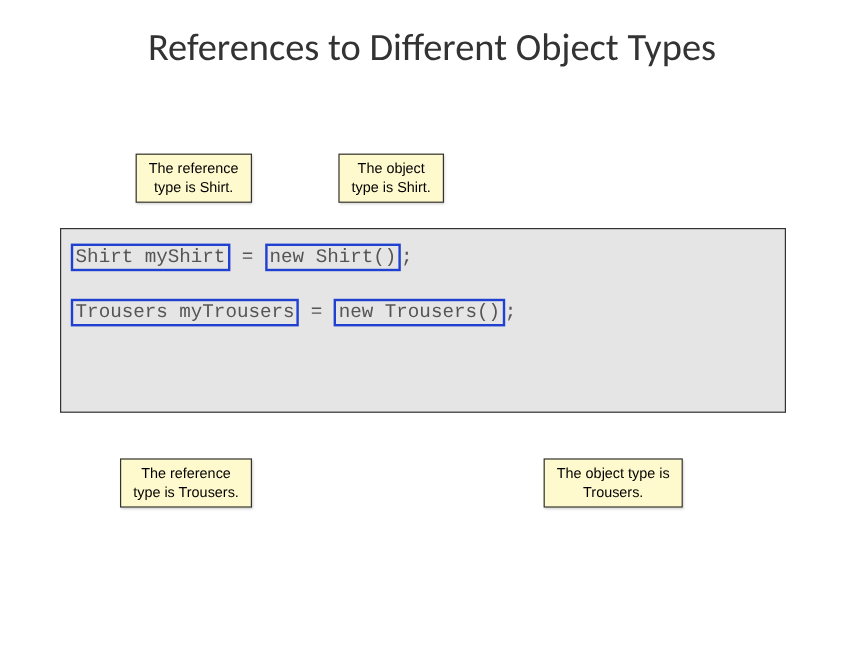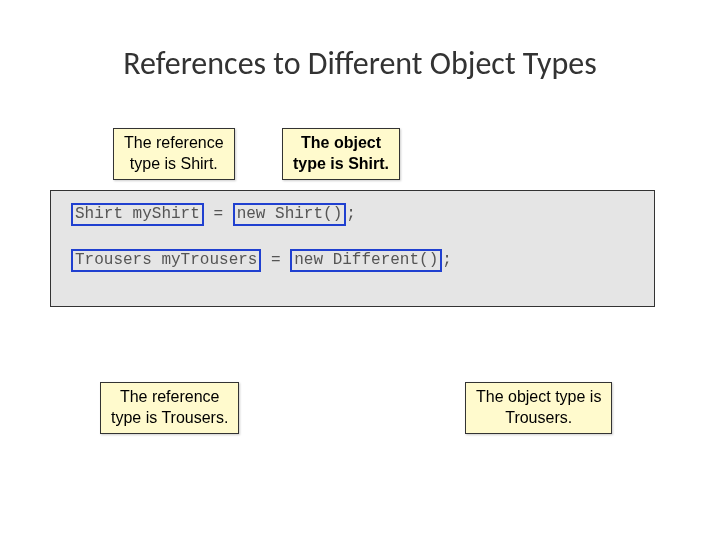--- a/index.html
+++ b/index.html
@@ -8,43 +8,43 @@
     width: 720px;
     height: 540px;
     background: #ffffff;
     font-family: Calibri, Arial, sans-serif;
     position: relative;
   }
   .title {
     text-align: center;
     font-size: 32px;
     color: #333;
-    margin-top: 44px;
+    margin-top: 20px;
     font-weight: 400;
   }
   .note {
     position: absolute;
     background: #fffacd;
     border: 1px solid #333;
-    font-size: 16px;
+    font-size: 12px;
     font-family: Arial, sans-serif;
     text-align: center;
     padding: 4px 10px;
     line-height: 1.3;
     box-shadow: 1px 1px 2px rgba(0,0,0,0.2);
   }
   .code-block {
     position: absolute;
     left: 50px;
     top: 190px;
     width: 605px;
-    height: 117px;
+    height: 154px;
     background: #e5e5e5;
     border: 1px solid #333;
-    padding: 12px 20px;
+    padding: 12px 8px;
     font-family: "Courier New", monospace;
     font-size: 16px;
     color: #555;
     line-height: 1.4;
     box-sizing: border-box;
   }
   .code-line {
     white-space: pre;
   }
   .hl {
@@ -53,22 +53,22 @@
     display: inline-block;
     line-height: 1.2;
   }
 </style>
 </head>
 <body>
 
 <div class="title">References to Different Object Types</div>
 
 <div class="note" style="left:113px; top:128px;">The reference<br>type is Shirt.</div>
-<div class="note" style="left:282px; top:128px;font-weight:bold;">The object<br>type is Shirt.</div>
+<div class="note" style="left:282px; top:128px;">The object<br>type is Shirt.</div>
 
 <div class="code-block">
   <div class="code-line"><span class="hl">Shirt myShirt</span><span> = </span><span class="hl">new Shirt()</span><span>;</span></div>
   <div class="code-line">&nbsp;</div>
-  <div class="code-line"><span class="hl">Trousers myTrousers</span><span> = </span><span class="hl">new Different()</span><span>;</span></div>
+  <div class="code-line"><span class="hl">Trousers myTrousers</span><span> = </span><span class="hl">new Trousers()</span><span>;</span></div>
 </div>
 
 <div class="note" style="left:100px; top:382px;">The reference<br>type is Trousers.</div>
-<div class="note" style="left:453px; top:382px;margin-left:12px;">The object type is<br>Trousers.</div>
+<div class="note" style="left:453px; top:382px;">The object type is<br>Trousers.</div>
 
 </body></html>

